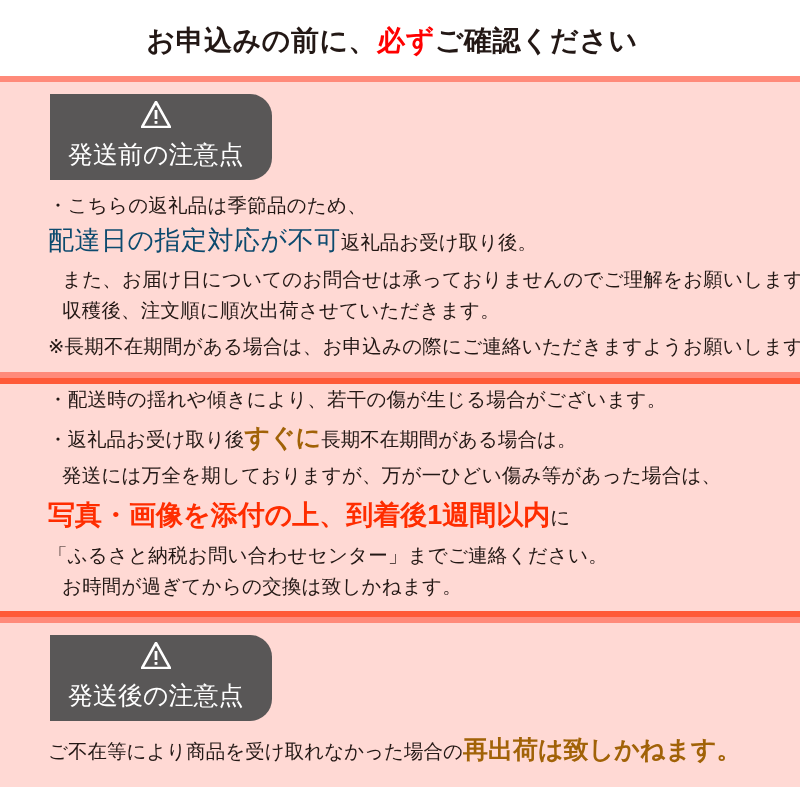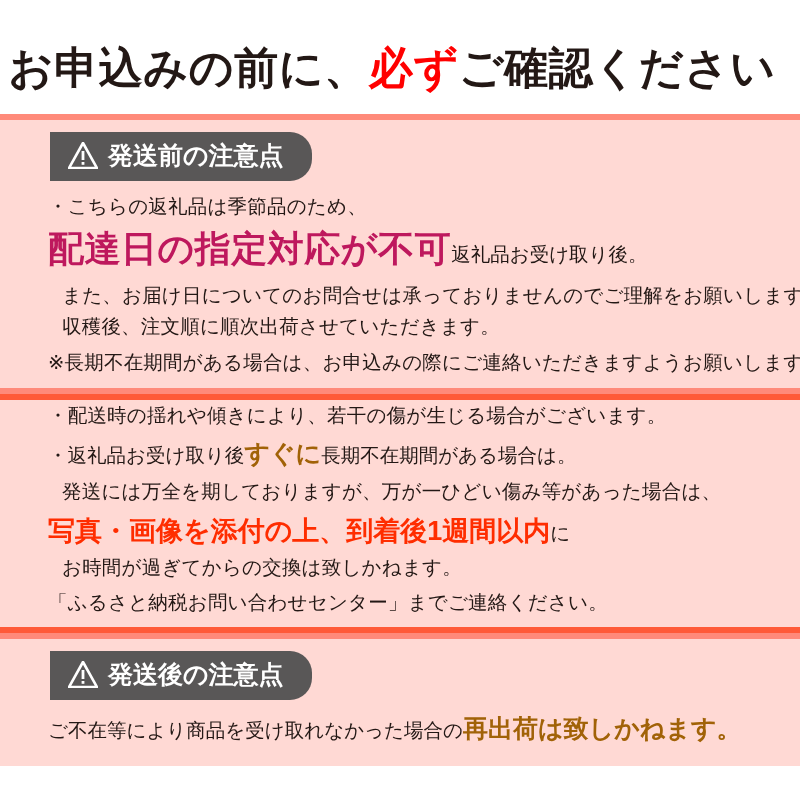--- a/index.html
+++ b/index.html
@@ -17,26 +17,25 @@
   .page {
     position: relative;
     width: 800px;
     height: 800px;
     box-sizing: border-box;
   }
 
   
   .title {
     text-align: center;
-    font-size: 44px;
+    font-size: 28px;
     font-weight: bold;
     letter-spacing: 0.5px;
     padding: 22px 16px 16px 0;
     white-space: nowrap;
-    margin-top: 17px;
   }
   .title .em {
     color: #ff0000;
   }
 
   
   .band {
     position: relative;
     box-sizing: border-box;
     width: 800px;
@@ -63,22 +62,23 @@
     display: inline-flex;
     align-items: center;
     gap: 10px;
     background: #595757;
     color: #ffffff;
     border-radius: 0 22px 22px 0;
     padding: 7px 28px 9px 18px;
     margin: 12px 0 10px 0;
     margin-left: 50px;
     font-size: 25px;
-    font-weight: bold;
+    font-weight: normal;
     white-space: nowrap;
+    flex-direction: column;
   }
   .warn-ico {
     display: inline-block;
     width: 30px;
     height: 27px;
     position: relative;
     flex: 0 0 auto;
   }
   .warn-ico svg { display: block; }
 
@@ -89,23 +89,23 @@
   .line {
     font-size: 19.5px;
     line-height: 1.58;
     white-space: nowrap;
     letter-spacing: 0.2px;
   }
   .line.indent {
     padding-left: 14px;
   }
   .big-red {
-    font-size: 36px;
-    font-weight: bold;
-    color: #be185d;
+    font-size: 26px;
+    font-weight: normal;
+    color: #0c4a6e;
     letter-spacing: 0.5px;
   }
   .big-red-sm {
     font-size: 27px;
     font-weight: bold;
     color: #ff2d00;
     margin-top: 16px;
   }
   .inline-red {
     color: #a16207;
@@ -157,22 +157,22 @@
   <div class="band band-strong">
     <div class="body">
       <div class="line">・配送時の揺れや傾きにより、若干の傷が生じる場合がございます。</div>
       <div class="mixed sp-top-4">
         <span>・返礼品お受け取り後</span><span class="inline-red">すぐに</span><span>長期不在期間がある場合は。</span>
       </div>
       <div class="line indent sp-top-4">発送には万全を期しておりますが、万が一ひどい傷み等があった場合は、</div>
       <div class="mixed sp-top-4">
         <span class="big-red-sm">写真・画像を添付の上、到着後1週間以内</span><span>に</span>
       </div>
+      <div class="line sp-top-4">「ふるさと納税お問い合わせセンター」までご連絡ください。</div>
       <div class="line indent">お時間が過ぎてからの交換は致しかねます。</div>
-      <div class="line sp-top-4">「ふるさと納税お問い合わせセンター」までご連絡ください。</div>
     </div>
   </div>
 
   <div class="band band-plain bottom-pad">
     <div class="pill">
       <span class="warn-ico">
         <svg width="30" height="27" viewBox="0 0 30 27" aria-hidden="true">
           <polygon points="15,1 29,26 1,26" fill="none" stroke="#ffffff" stroke-width="2.6" stroke-linejoin="round"></polygon>
           <rect x="13.6" y="9" width="2.8" height="9" fill="#ffffff"></rect>
           <rect x="13.6" y="20" width="2.8" height="2.8" fill="#ffffff"></rect>

